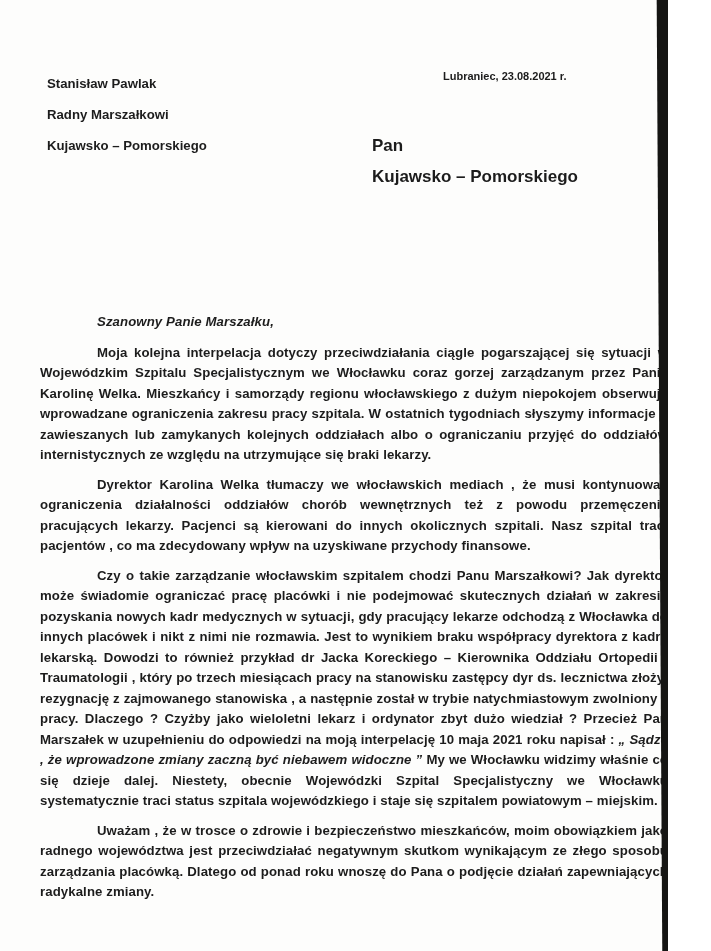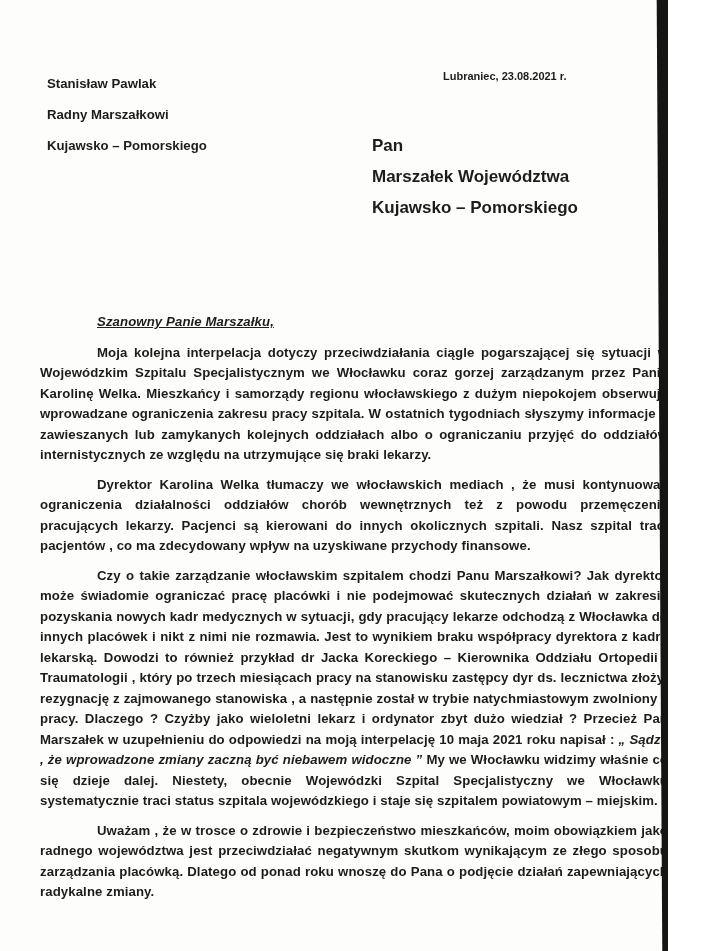--- a/index.html
+++ b/index.html
@@ -48,21 +48,20 @@
     top: 312px;
     width: 628px;
     font-size: 13.2px;
     line-height: 20.5px;
     letter-spacing: 0.1px;
   }
   .greeting {
     margin: 0 0 10px 0;
     text-indent: 57px;
     font-style: italic;
-    text-decoration: underline;
   }
   .para {
     margin: 6px 0 9px 0;
     text-indent: 57px;
     text-align: justify;
   }
   .quote {
     font-style: italic;
   }
   
@@ -84,21 +83,20 @@
   <div class="sender">
     <div>Stanisław Pawlak</div>
     <div>Radny Marszałkowi</div>
     <div>Kujawsko – Pomorskiego</div>
   </div>
 
   <div class="dateline">Lubraniec, 23.08.2021 r.</div>
 
   <div class="recipient">
     <div>Pan</div>
-    <div>Marszałek Województwa</div>
     <div>Kujawsko – Pomorskiego</div>
   </div>
 
   <div class="letter-body">
     <p class="greeting">Szanowny Panie Marszałku,</p>
 
     <p class="para"><span>Moja kolejna interpelacja dotyczy przeciwdziałania ciągle pogarszającej się sytuacji w Wojewódzkim Szpitalu Specjalistycznym we Włocławku coraz gorzej zarządzanym przez Panią Karolinę Welka. Mieszkańcy i samorządy regionu włocławskiego z dużym niepokojem obserwują wprowadzane ograniczenia zakresu pracy szpitala. W ostatnich tygodniach słyszymy informacje o zawieszanych lub zamykanych kolejnych oddziałach albo o ograniczaniu przyjęć do oddziałów internistycznych ze względu na utrzymujące się braki lekarzy.</span></p>
 
     <p class="para"><span>Dyrektor Karolina Welka tłumaczy we włocławskich mediach , że musi kontynuować ograniczenia działalności oddziałów chorób wewnętrznych też z powodu przemęczenia pracujących lekarzy. Pacjenci są kierowani do innych okolicznych szpitali. Nasz szpital traci pacjentów , co ma zdecydowany wpływ na uzyskiwane przychody finansowe.</span></p>
 

